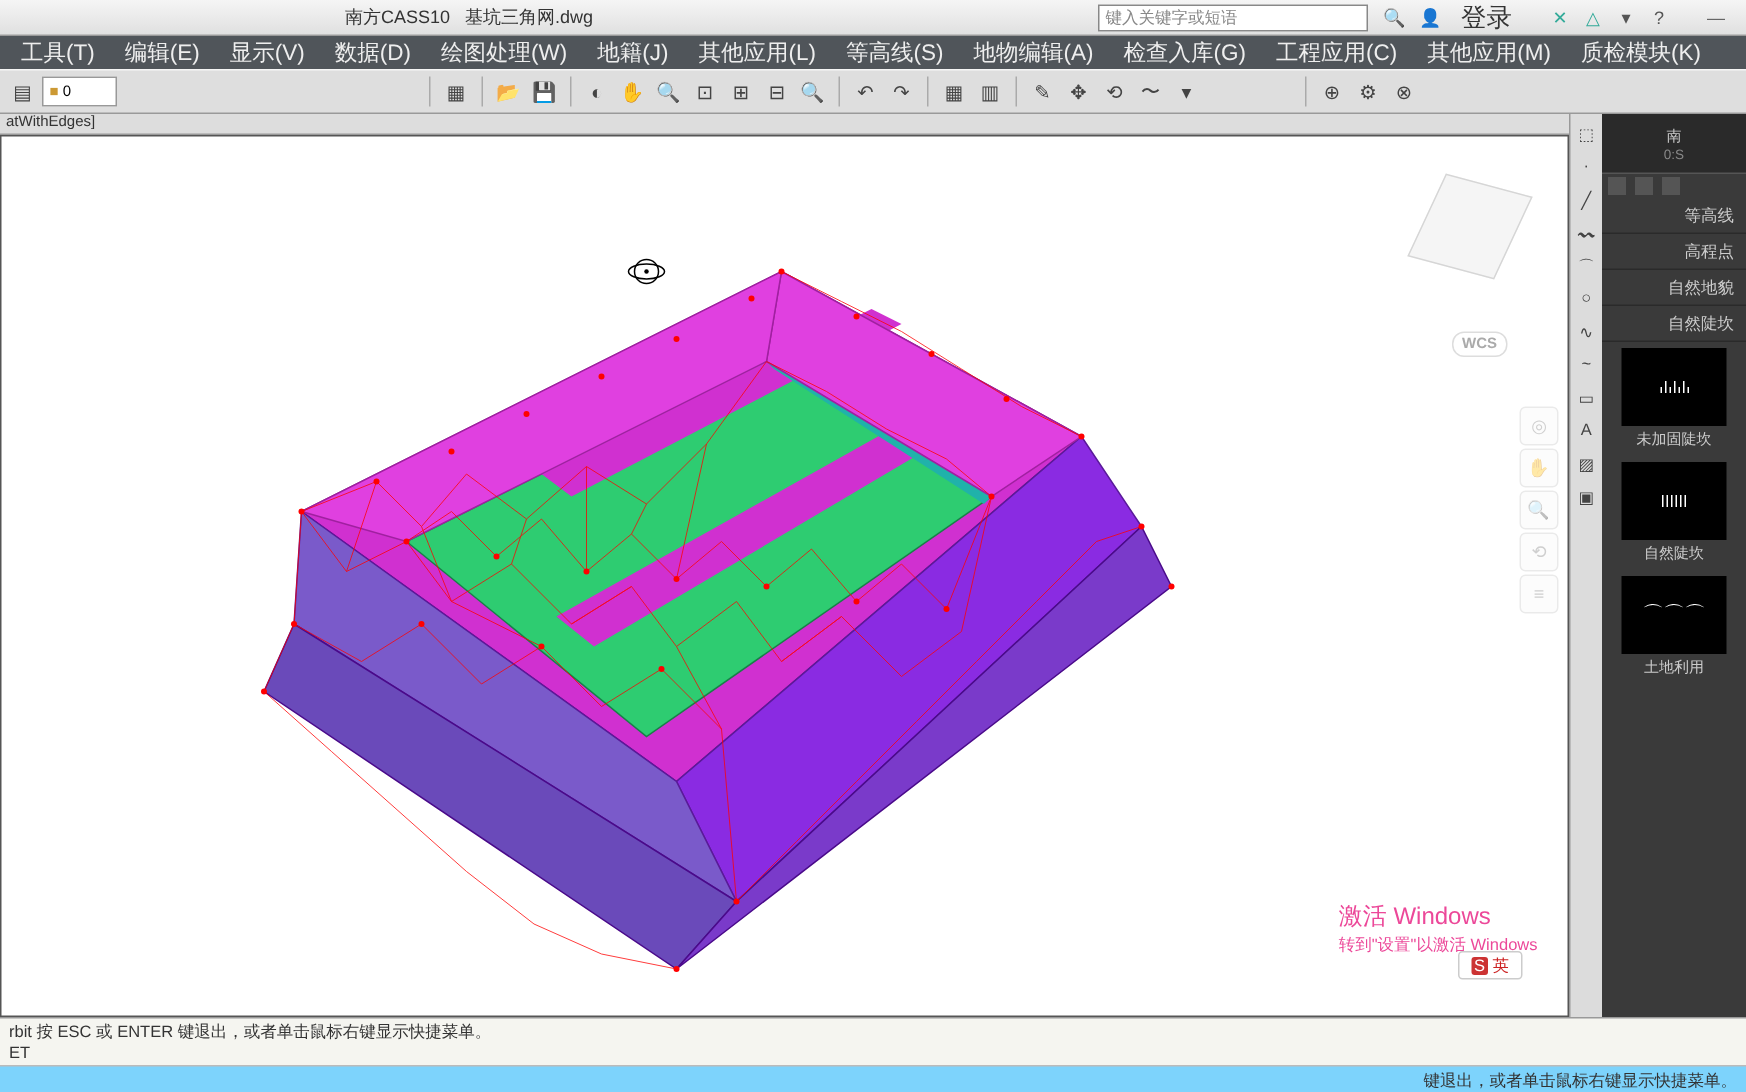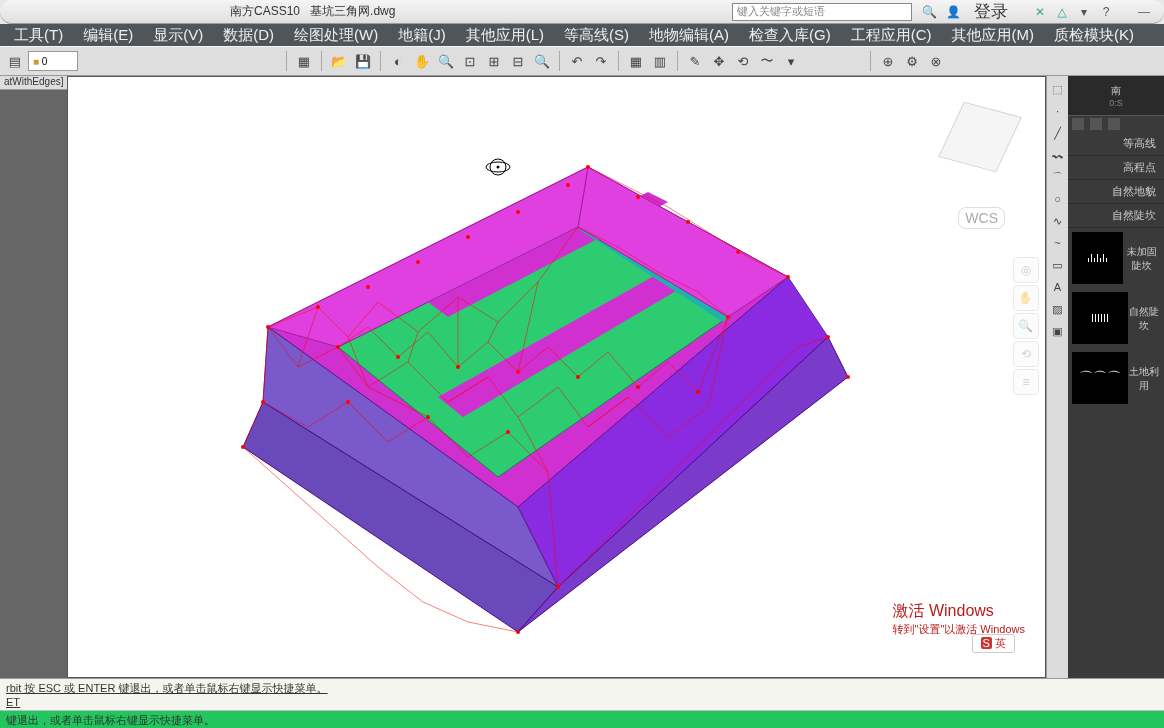--- a/index.html
+++ b/index.html
@@ -1,19 +1,19 @@
 <!DOCTYPE html>
 <html><head>
 <meta charset="utf-8">
 <style>
 * { margin: 0; padding: 0; box-sizing: border-box; font-family: "Microsoft YaHei", sans-serif; }
 body { width: 1164px; height: 728px; overflow: hidden; background: #e8e8e8; position: relative; }
 
 
-.title-bar { height: 24px; background: linear-gradient(#f5f5f5, #e0e0e0); display: flex; align-items: center; border-bottom: 1px solid #999; font-size: 12px; border-radius: 12px; }
+.title-bar { height: 24px; background: linear-gradient(#f5f5f5, #e0e0e0); display: flex; align-items: center; border-bottom: 1px solid #999; font-size: 12px; }
 .title-text { flex: 0 0 auto; padding: 0 10px; color: #333; margin-left: 220px; }
 .title-gap { flex: 1; }
 .search-box { width: 180px; height: 18px; background: #fff; border: 1px solid #888; font-size: 11px; padding: 0 4px; color: #888; display: flex; align-items: center; }
 .title-icons { display: flex; gap: 8px; padding: 0 10px; align-items: center; }
 .ti { width: 16px; height: 16px; display: flex; align-items: center; justify-content: center; color: #555; font-size: 12px; }
 .login-btn { color: #333; font-size: 17px; padding: 0 4px; }
 .title-right { display: flex; gap: 6px; padding: 0 10px; align-items: center; color: #4a8; }
 .min-btn { width: 40px; text-align: center; color: #666; }
 
 
@@ -21,58 +21,58 @@
 .menu-item { color: #eee; font-size: 15px; padding: 2px 10px; cursor: pointer; }
 
 
 .toolbar-row { height: 30px; background: #dedede; border-top: 1px solid #f5f5f5; border-bottom: 1px solid #999; display: flex; align-items: center; padding: 0 4px; gap: 2px; }
 .tb-btn { width: 22px; height: 22px; display: flex; align-items: center; justify-content: center; color: #444; font-size: 13px; border: 1px solid transparent; }
 .tb-sep { width: 1px; height: 20px; background: #aaa; margin: 0 4px; }
 .layer-ctrl { width: 50px; height: 20px; background: #fff; border: 1px solid #999; font-size: 10px; display: flex; align-items: center; padding: 0 4px; }
 
 
 .main-area { position: absolute; top: 76px; left: 0; right: 0; bottom: 50px; display: flex; }
-.viewport-wrap { flex: 1; display: flex; flex-direction: row; background: #666; }
+.viewport-wrap { flex: 1; display: flex; flex-direction: column; background: #666; }
 .viewport-tab { height: 14px; background: #ddd; font-size: 10px; padding: 0 4px; color: #333; border-bottom: 1px solid #999; }
 .viewport { flex: 1; background: #fff; position: relative; border: 1px solid #555; }
 
 
 .right-tools { width: 22px; background: #dcdcdc; border-left: 1px solid #999; display: flex; flex-direction: column; padding: 2px 0; }
 .rt-btn { width: 20px; height: 20px; margin: 1px auto; display: flex; align-items: center; justify-content: center; font-size: 11px; color: #444; border: 1px solid transparent; }
 
 
 .right-panel { width: 96px; background: #3a3a3a; display: flex; flex-direction: column; color: #ccc; font-size: 11px; }
 .rp-header { height: 40px; background: #2a2a2a; display: flex; align-items: center; justify-content: center; border-bottom: 1px solid #555; flex-direction: column; font-size: 10px; }
 .rp-tabs { height: 16px; display: flex; gap: 6px; padding: 0 4px; align-items: center; }
 .rp-tab-icon { width: 12px; height: 12px; background: #555; }
 .rp-cats { display: flex; flex-direction: column; }
 .rp-cat { padding: 4px 8px; text-align: right; font-size: 11px; border-bottom: 1px solid #2a2a2a; }
 .rp-items { flex: 1; overflow-y: auto; padding: 4px; }
-.rp-item { display: flex; flex-direction: row; align-items: center; margin-bottom: 8px; }
+.rp-item { display: flex; flex-direction: column; align-items: center; margin-bottom: 8px; }
 .rp-thumb { width: 70px; height: 52px; background: #000; display: flex; align-items: center; justify-content: center; color: #fff; }
 .rp-label { font-size: 10px; color: #ccc; margin-top: 2px; text-align: center; }
 
 
 .nav-cube { position: absolute; top: 20px; right: 20px; width: 90px; height: 90px; opacity: 0.6; }
 .cube-shape { width: 60px; height: 60px; border: 1px solid #bbb; background: #f0f0f0; transform: rotate(15deg) skew(-10deg); margin: 10px auto; }
-.wcs-label { position: absolute; top: 130px; right: 40px; font-size: 14px; color: #aaa; padding: 2px 6px; border: 1px solid #ddd; border-radius: 8px; }
+.wcs-label { position: absolute; top: 130px; right: 40px; font-size: 10px; color: #aaa; padding: 2px 6px; border: 1px solid #ddd; border-radius: 8px; font-weight: bold; }
 
 
 .nav-wheel { position: absolute; right: 6px; top: 180px; width: 26px; display: flex; flex-direction: column; gap: 2px; opacity: 0.4; }
 .nw-btn { width: 26px; height: 26px; border: 1px solid #ccc; border-radius: 4px; background: #f8f8f8; display: flex; align-items: center; justify-content: center; font-size: 12px; color: #888; }
 
 
 .model-svg { position: absolute; top: 30px; left: 100px; width: 700px; height: 540px; }
 
 
-.cmd-area { position: absolute; bottom: 18px; left: 0; right: 0; height: 32px; background: #f5f5f0; border-top: 1px solid #999; font-size: 11px; padding: 2px 6px; color: #333; line-height: 14px; text-decoration: underline; }
-.status-bar { position: absolute; bottom: 0; left: 0; right: 0; height: 18px; background: #22c55e; border-top: 1px solid #bbb; font-size: 11px; padding: 2px 6px; color: #333; }
-
-
-.watermark { position: absolute; right: 20px; bottom: 40px; color: #b91c1c; font-size: 16px; pointer-events: none; }
+.cmd-area { position: absolute; bottom: 18px; left: 0; right: 0; height: 32px; background: #f5f5f0; border-top: 1px solid #999; font-size: 11px; padding: 2px 6px; color: #333; line-height: 14px; }
+.status-bar { position: absolute; bottom: 0; left: 0; right: 0; height: 18px; background: #7dd3fc; border-top: 1px solid #bbb; font-size: 11px; padding: 2px 6px; color: #333; text-align: right; }
+
+
+.watermark { position: absolute; right: 20px; bottom: 40px; color: #ec4899; font-size: 16px; pointer-events: none; }
 .ime-badge { position: absolute; right: 30px; bottom: 24px; font-size: 11px; color: #c22; background: #fff; border: 1px solid #ccc; padding: 1px 8px; border-radius: 3px; }
 
 
 .slope-sym { display: flex; align-items: flex-end; gap: 2px; }
 .slope-sym span { width: 1px; background: #fff; }
 </style>
 </head>
 <body>
 
 <div class="title-bar">

